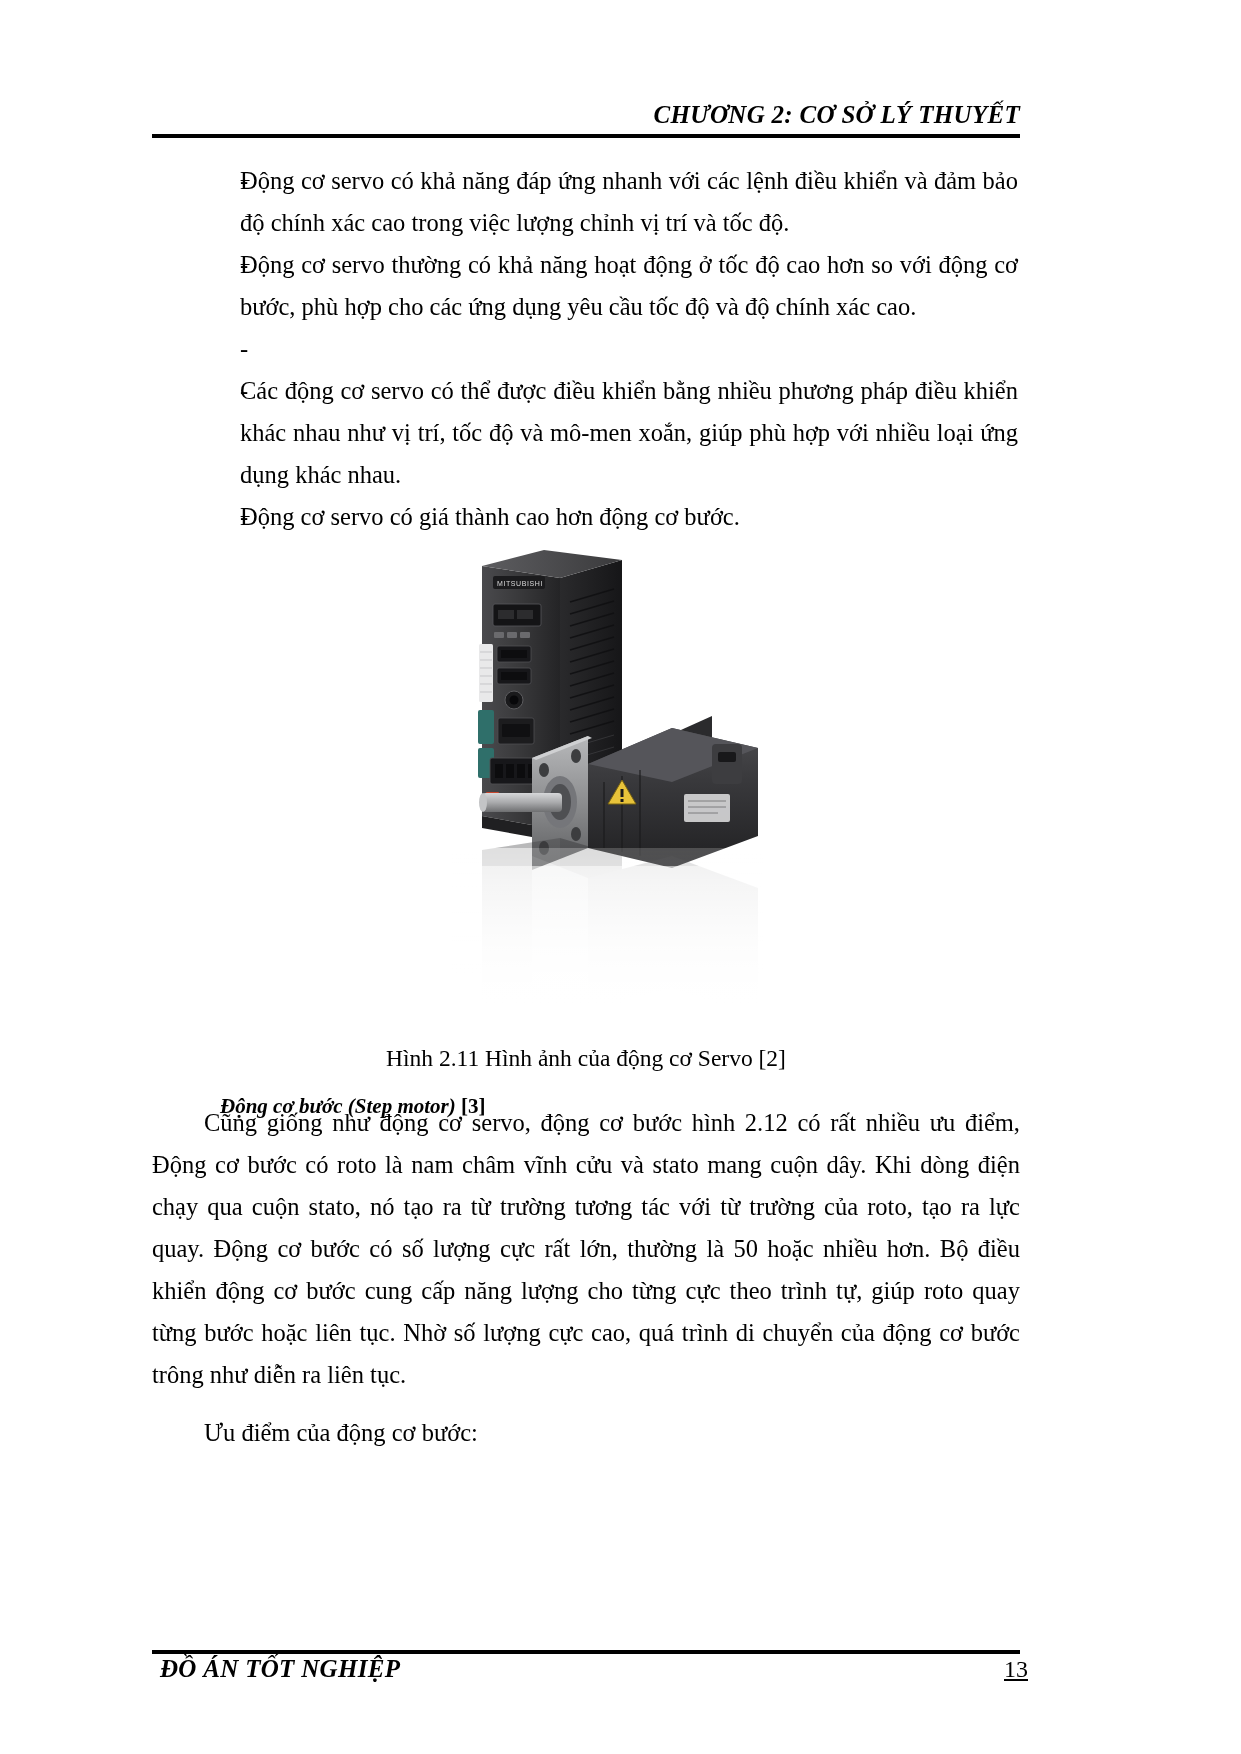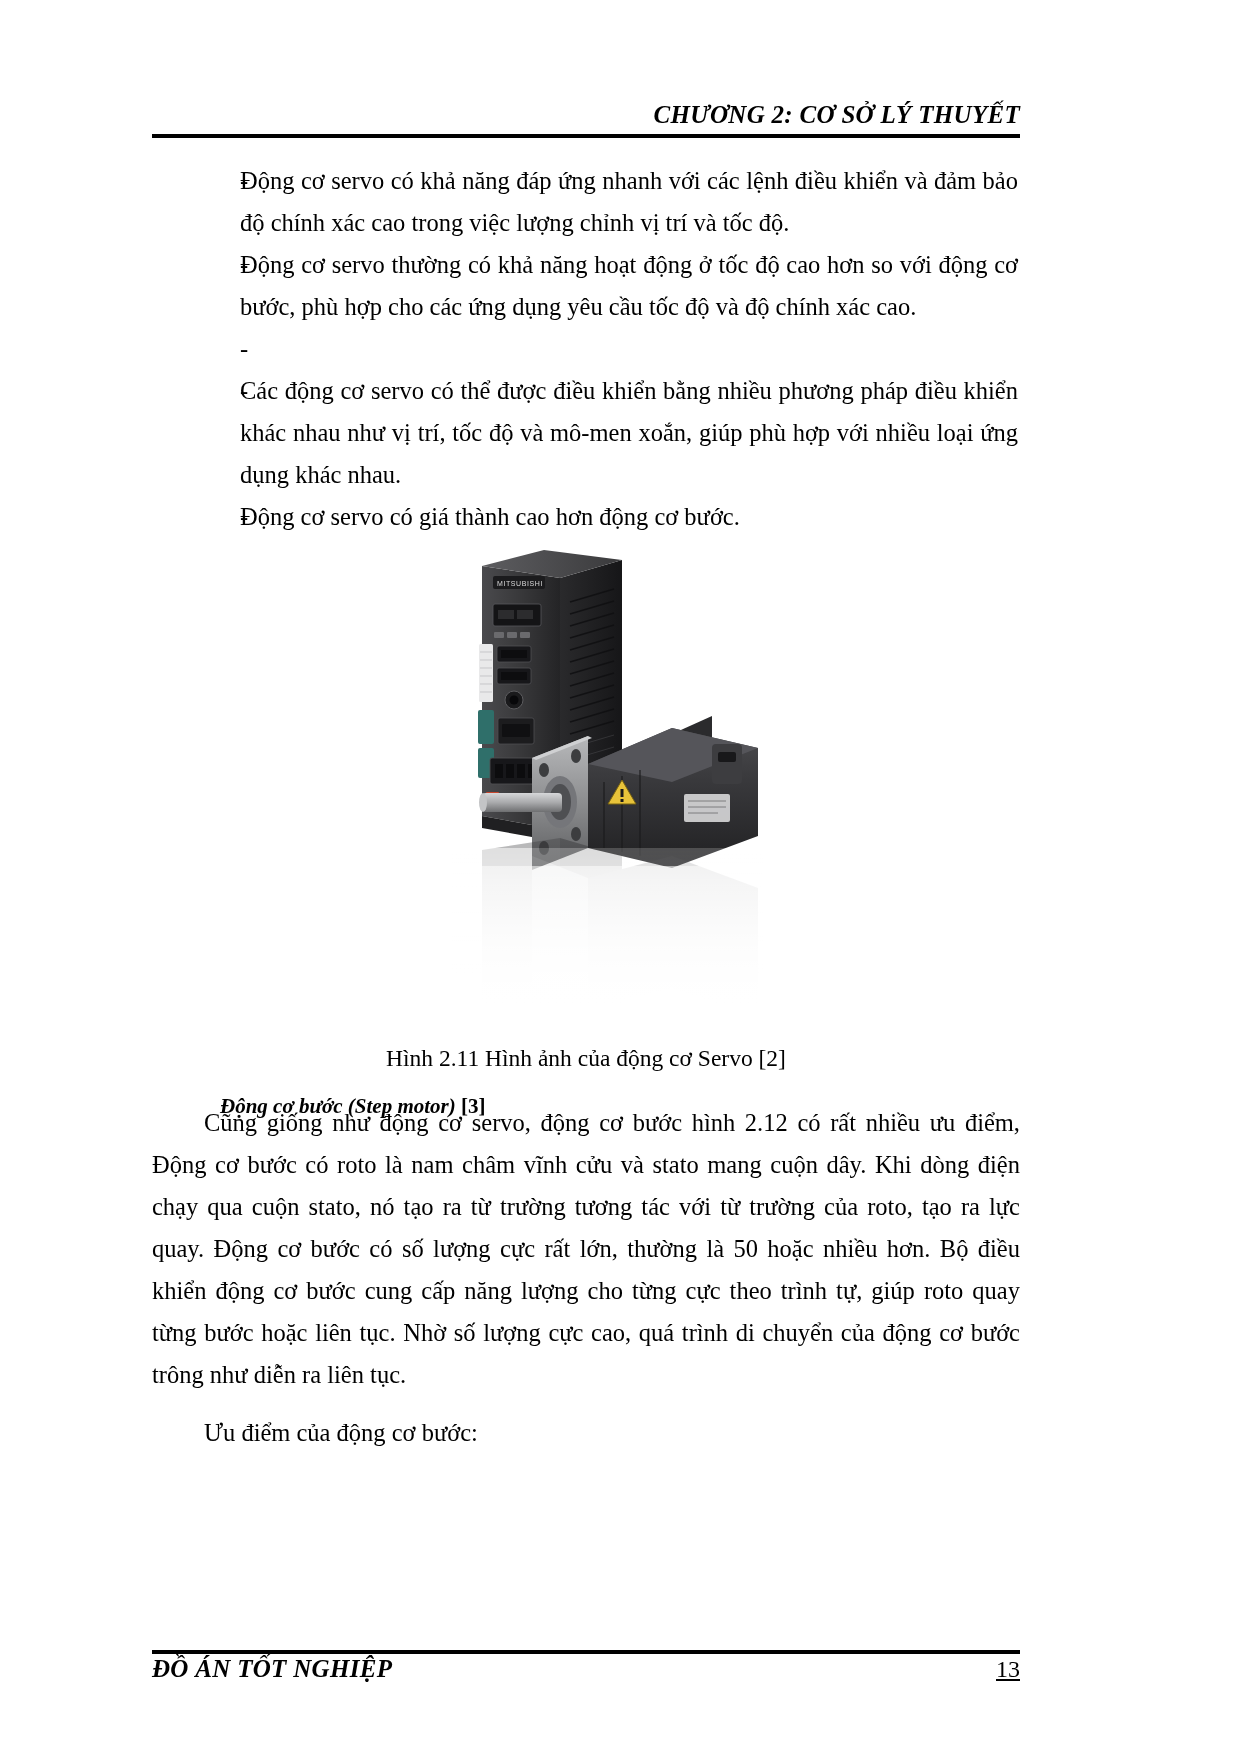--- a/index.html
+++ b/index.html
@@ -127,21 +127,21 @@
     line-height: 42px;
     text-align: justify;
     text-indent: 52px;
     margin: 0;
   }
   .para + .para { margin-top: 16px; }
 
   
   .footer {
     position: absolute;
-    left: 152px;
+    left: 160px;
     top: 1655px;
     width: 868px;
     display: flex;
     justify-content: space-between;
     align-items: baseline;
   }
   .footer-left {
     font-style: italic;
     font-weight: bold;
     font-size: 25px;

